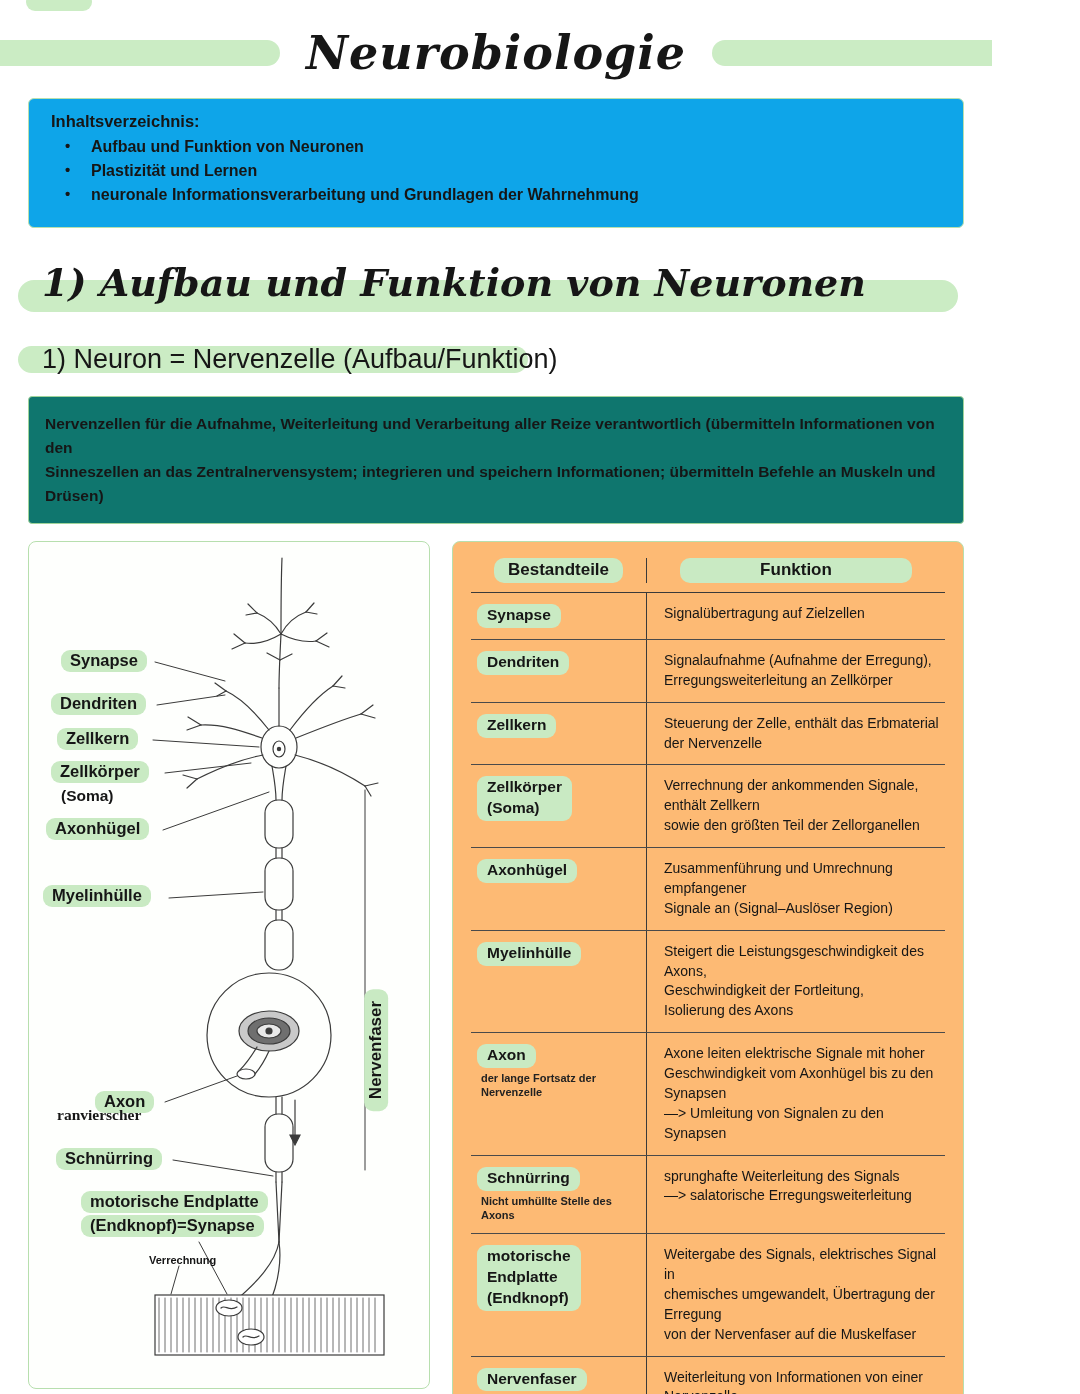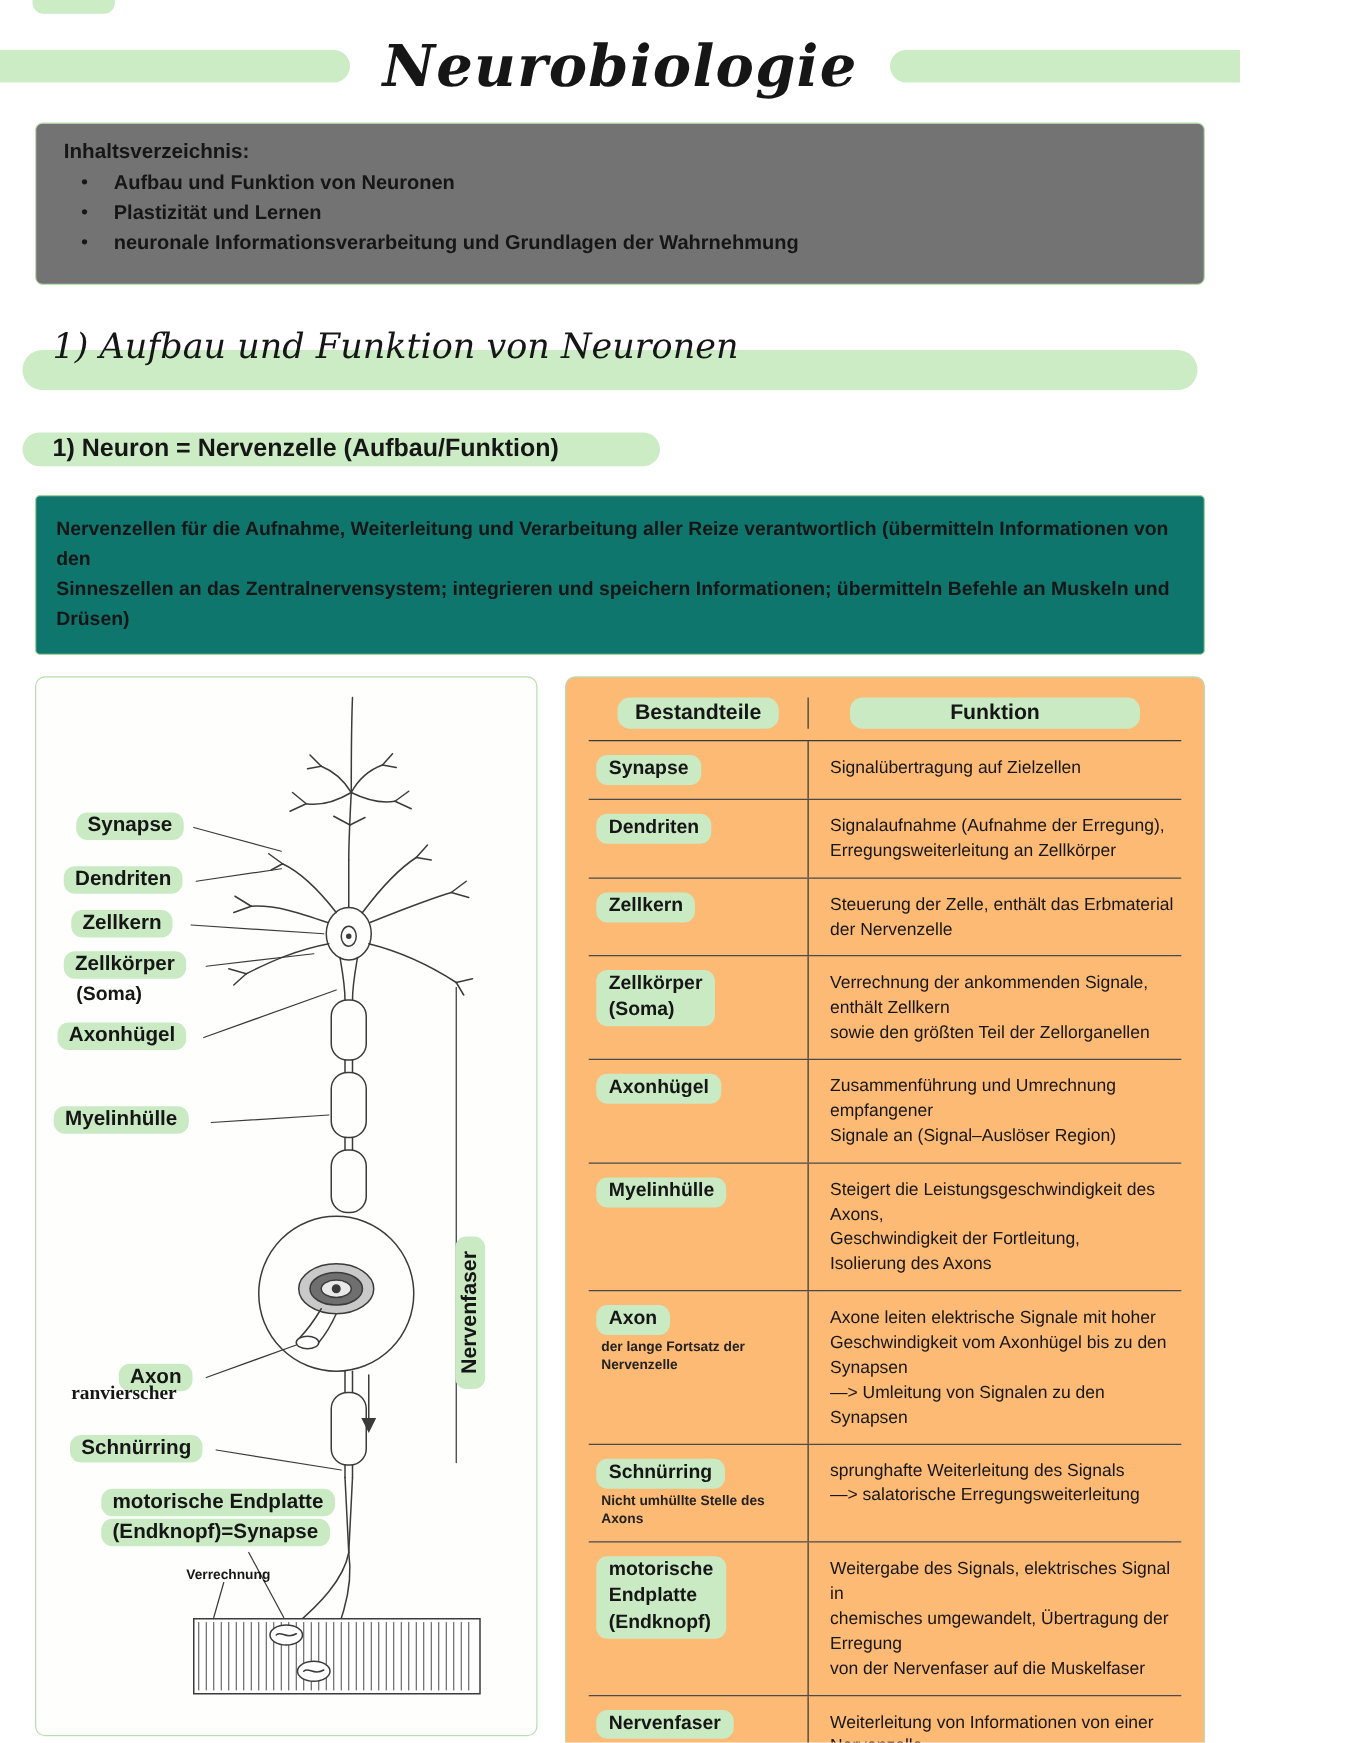--- a/index.html
+++ b/index.html
@@ -23,46 +23,46 @@
   .title-bar.right { border-radius:14px 0 0 14px; }
   .page-title {
     font-family:"DejaVu Serif", serif; font-style:italic; font-weight:700;
     font-size:46px; letter-spacing:1px; white-space:nowrap; line-height:1.0;
     padding:0 6px;
   }
 
   
   .toc-box {
     margin:22px 28px 0; border:1.2px solid #b9e0ad; border-radius:6px;
-    background:#737373; padding:13px 22px 14px; min-height:130px;
+    background:#0ea5e9; padding:13px 22px 14px; min-height:130px;
   }
   .toc-heading { font-weight:700; font-size:16.5px; margin-bottom:4px; }
   .toc-list { list-style:none; }
   .toc-list li {
     font-weight:600; font-size:16px; padding:3px 0 3px 40px; position:relative;
   }
   .toc-list li::before {
     content:"•"; position:absolute; left:14px; top:2px; font-size:15px;
   }
 
   
   .section-title {
     position:relative; margin:34px 28px 0; height:58px;
-    font-family:"DejaVu Serif", serif; font-style:italic; font-weight:400;
-    font-size:28px; line-height:1.1;
+    font-family:"DejaVu Serif", serif; font-style:italic; font-weight:700;
+    font-size:38px; line-height:1.1;
   }
   .hl-strip-main {
     position:absolute; left:-10px; right:6px; top:18px; height:32px;
     background:#cbecc4; border-radius:16px;
   }
   .section-title .txt { position:relative; padding-left:14px; }
 
   .subsection-title {
     position:relative; margin:24px 28px 0; height:32px;
-    font-weight:700; font-size:20px; line-height:30px;
+    font-weight:400; font-size:27px; line-height:30px;
   }
   .hl-strip-sub {
     position:absolute; left:-10px; top:2px; width:510px; height:27px;
     background:#cbecc4; border-radius:14px;
   }
   .subsection-title .txt { position:relative; padding-left:14px; }
 
   
   .intro-box {
     margin:20px 28px 0; border:1.2px solid #9fd49a; border-radius:4px;

